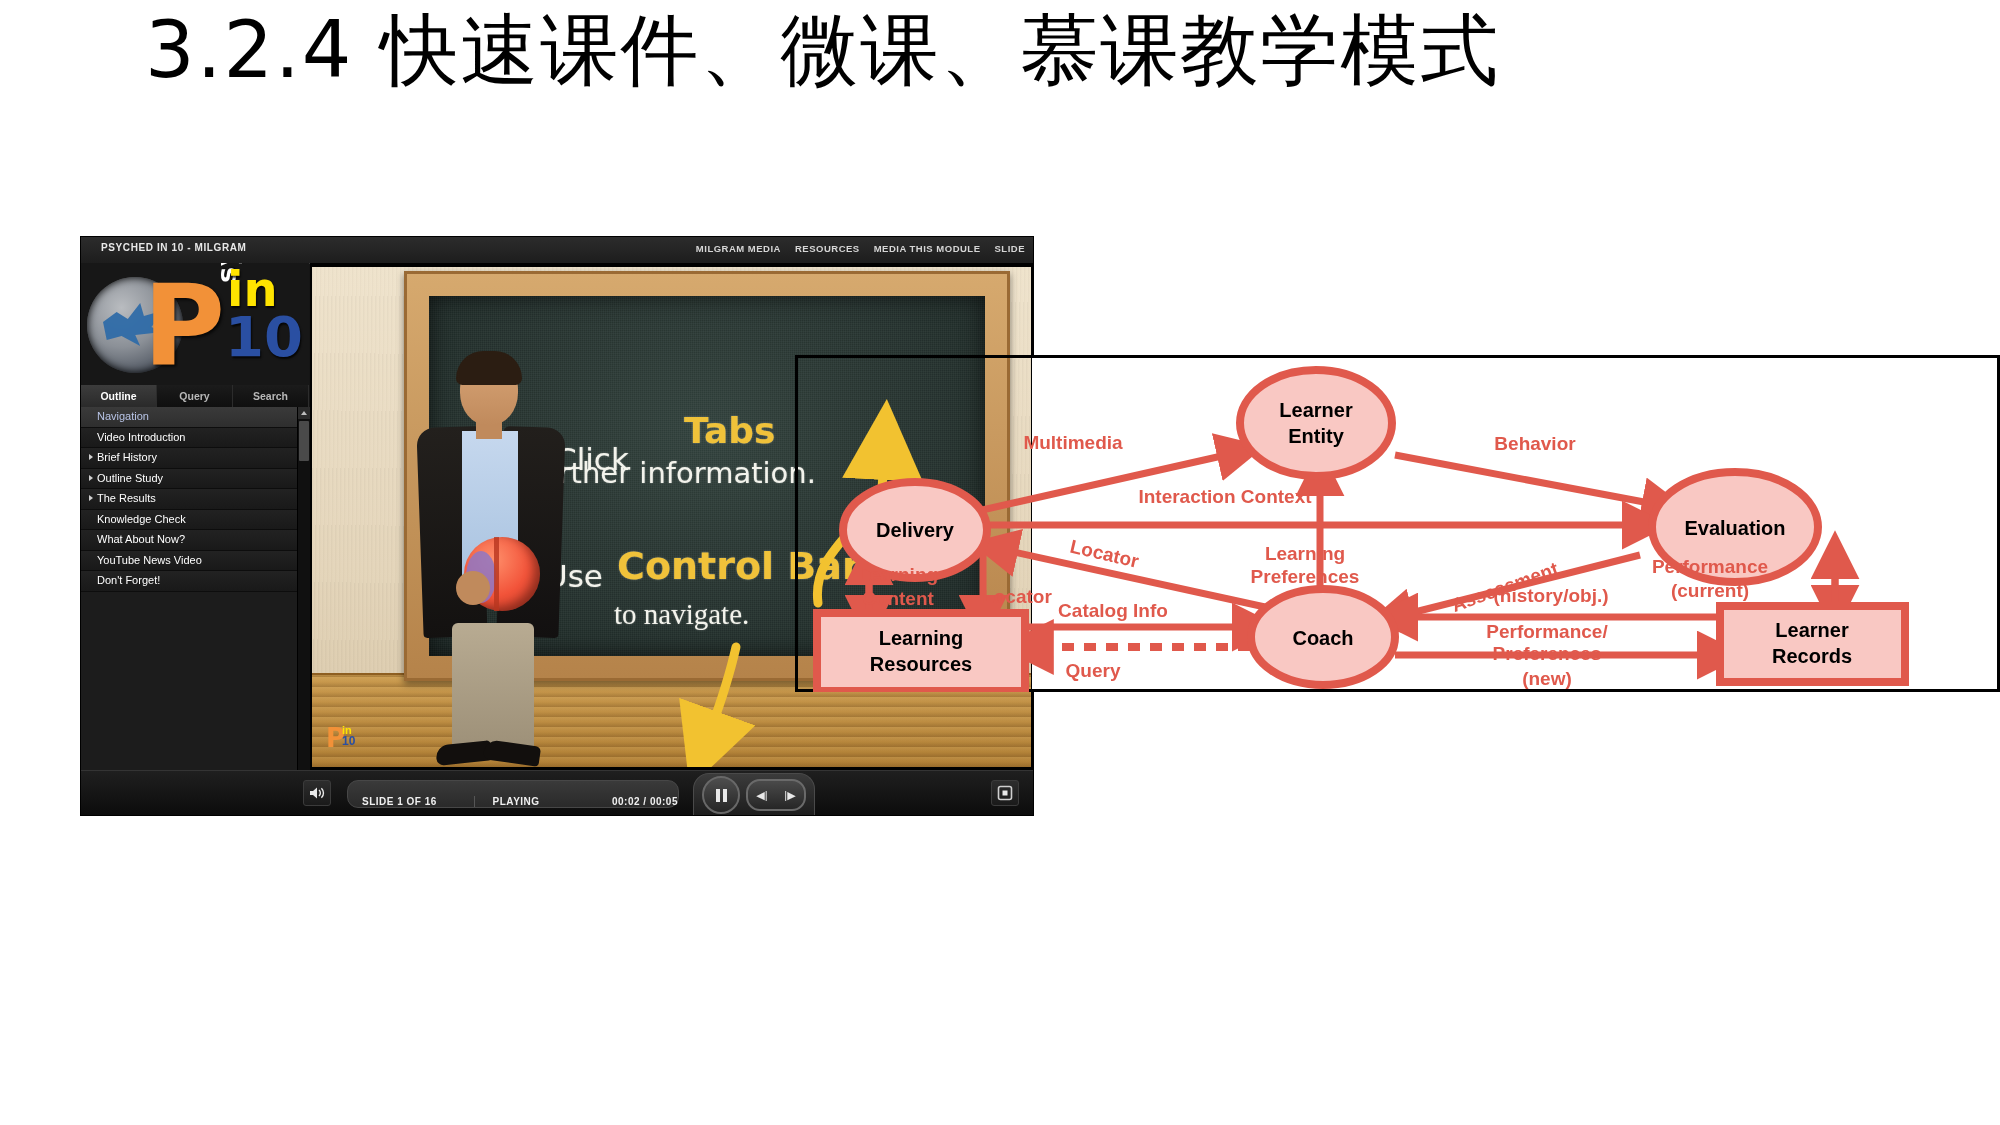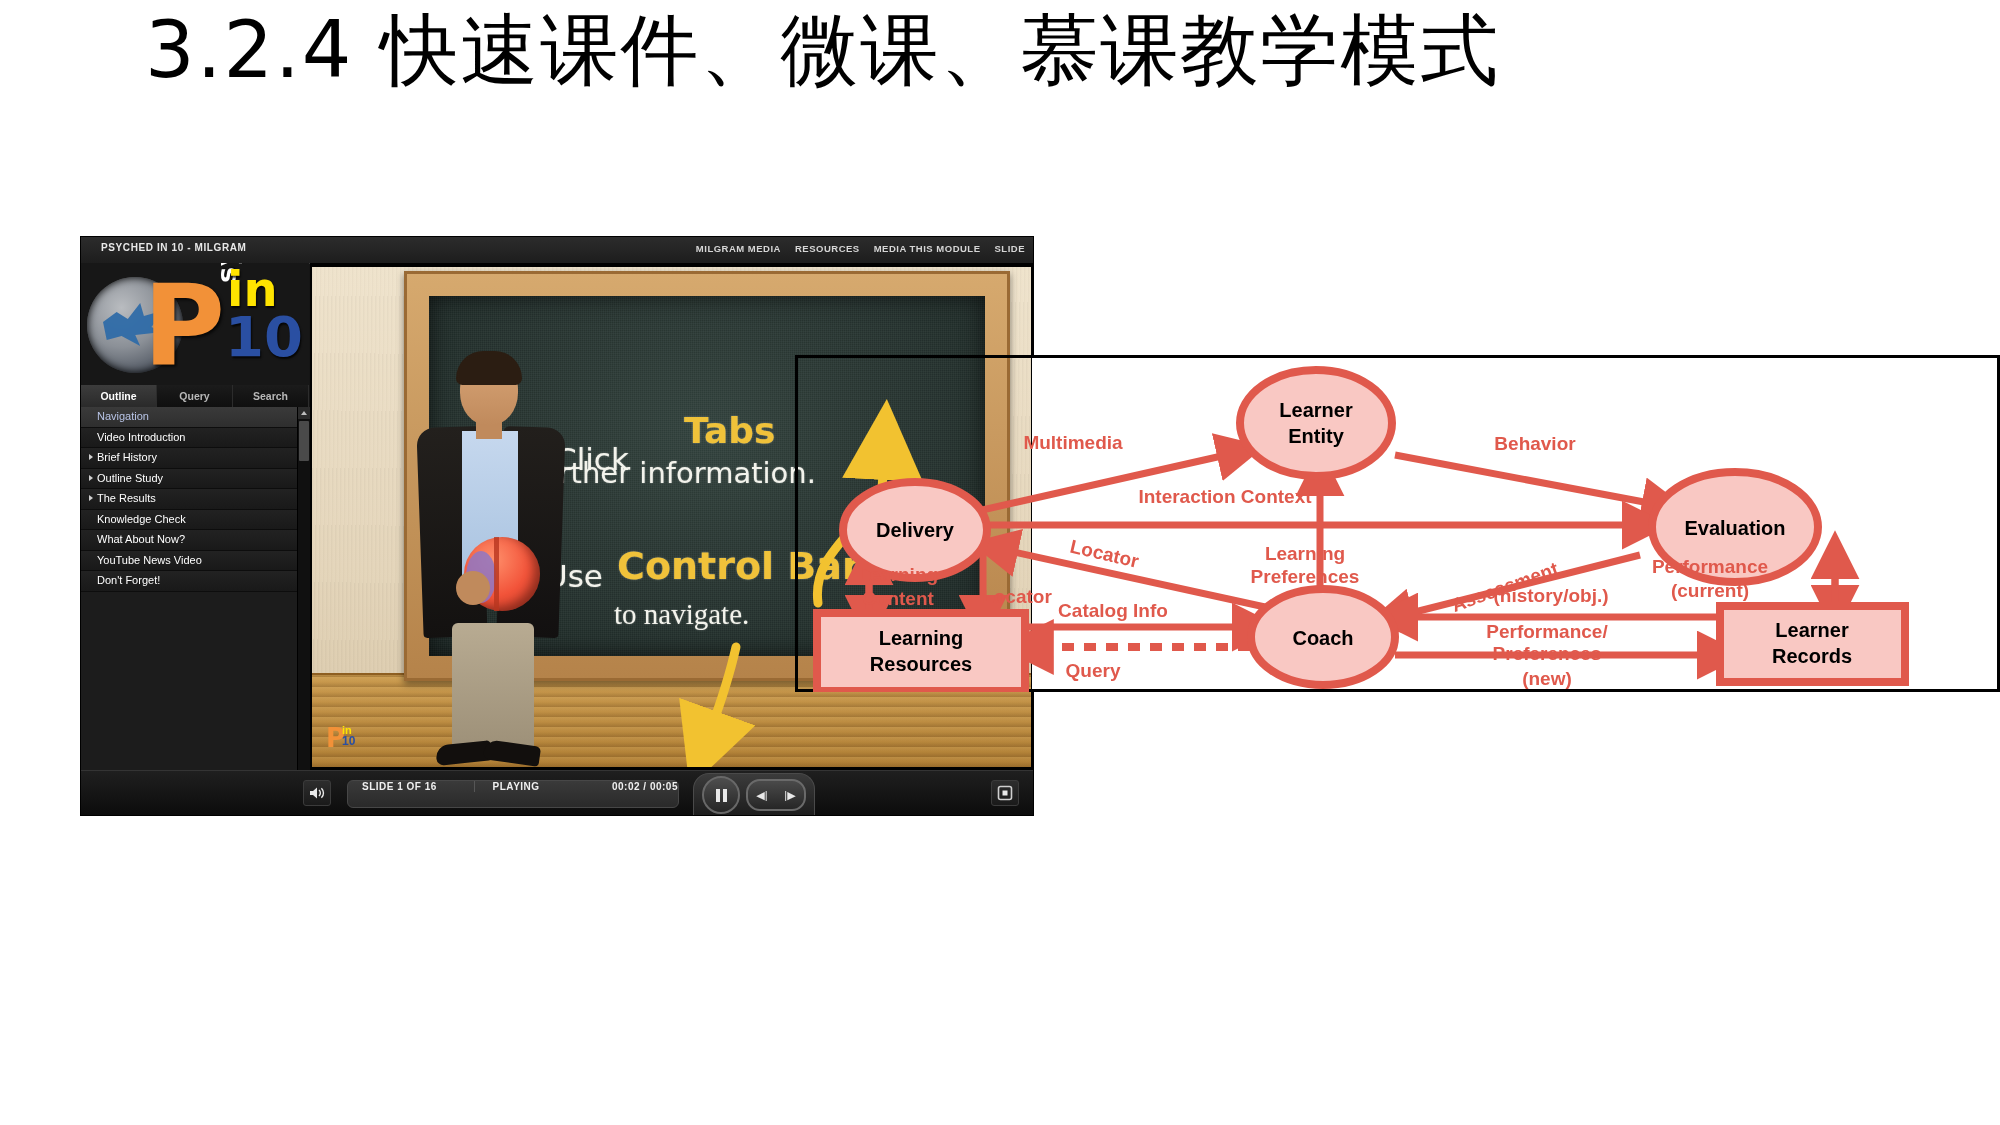--- a/index.html
+++ b/index.html
@@ -247,22 +247,22 @@
     position:absolute;left:0;bottom:0;width:952px;height:44px;
     background:linear-gradient(#1f1f1f,#0c0c0c);border-top:1px solid #343434;
   }
   #volume-btn{
     position:absolute;left:222px;top:9px;width:26px;height:24px;border-radius:3px;
     background:linear-gradient(#2d2d2d,#1a1a1a);border:1px solid #3b3b3b;
     display:flex;align-items:center;justify-content:center;cursor:pointer;
   }
   #statusgroup{
     position:absolute;left:266px;top:9px;width:330px;height:26px;
-    background:linear-gradient(#3a3a3a,#2a2a2a);border:1px solid #474747;border-radius:6px;
-    display:flex;align-items:flex-start;
+    background:linear-gradient(#3a3a3a,#2a2a2a);border:1px solid #474747;border-radius:11px;
+    display:flex;align-items:flex-end;
   }
   #statusgroup .seg{
     color:#f0f0f0;font-size:10px;font-weight:bold;letter-spacing:.5px;white-space:nowrap;
   }
   #seg-slide{padding-left:14px;width:118px;}
   #seg-playing{padding-left:18px;width:120px;border-left:1px solid #565656;}
   #seg-time{padding-left:6px;}
   #status-caret{
     position:absolute;left:434px;top:2px;width:0;height:0;
     border-top:6px solid #d0d0d0;border-left:5px solid transparent;border-right:5px solid transparent;

